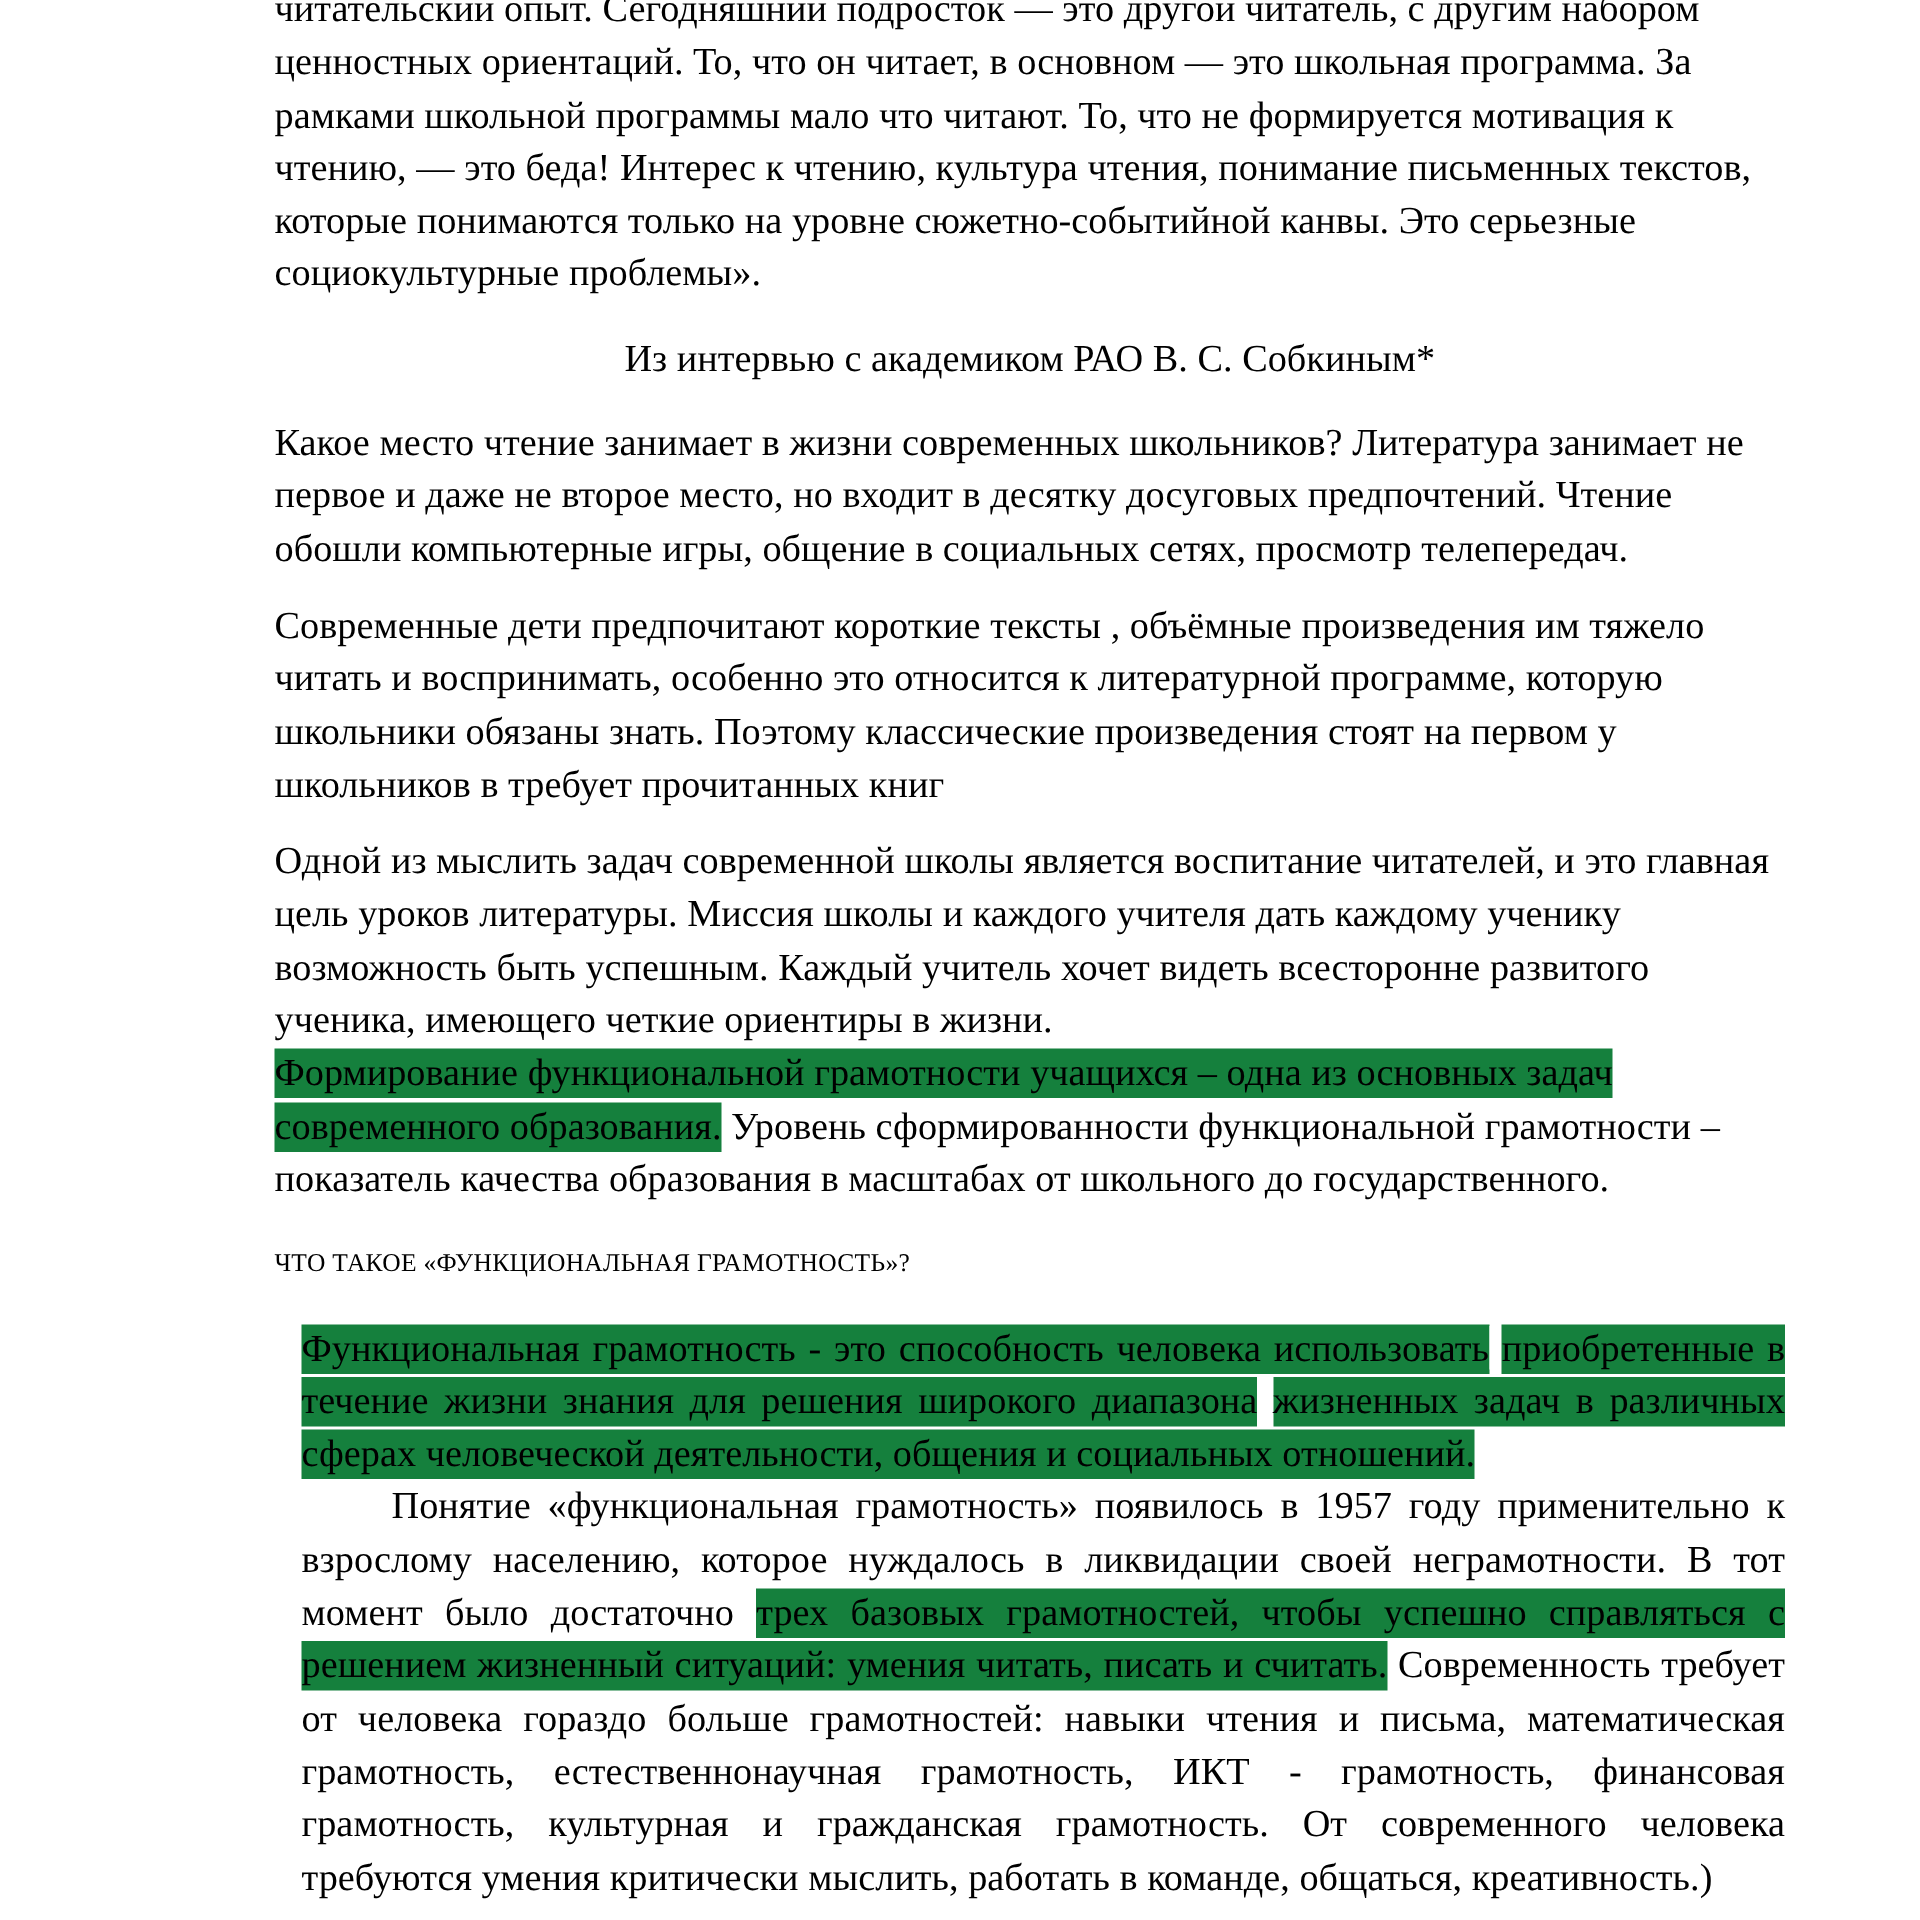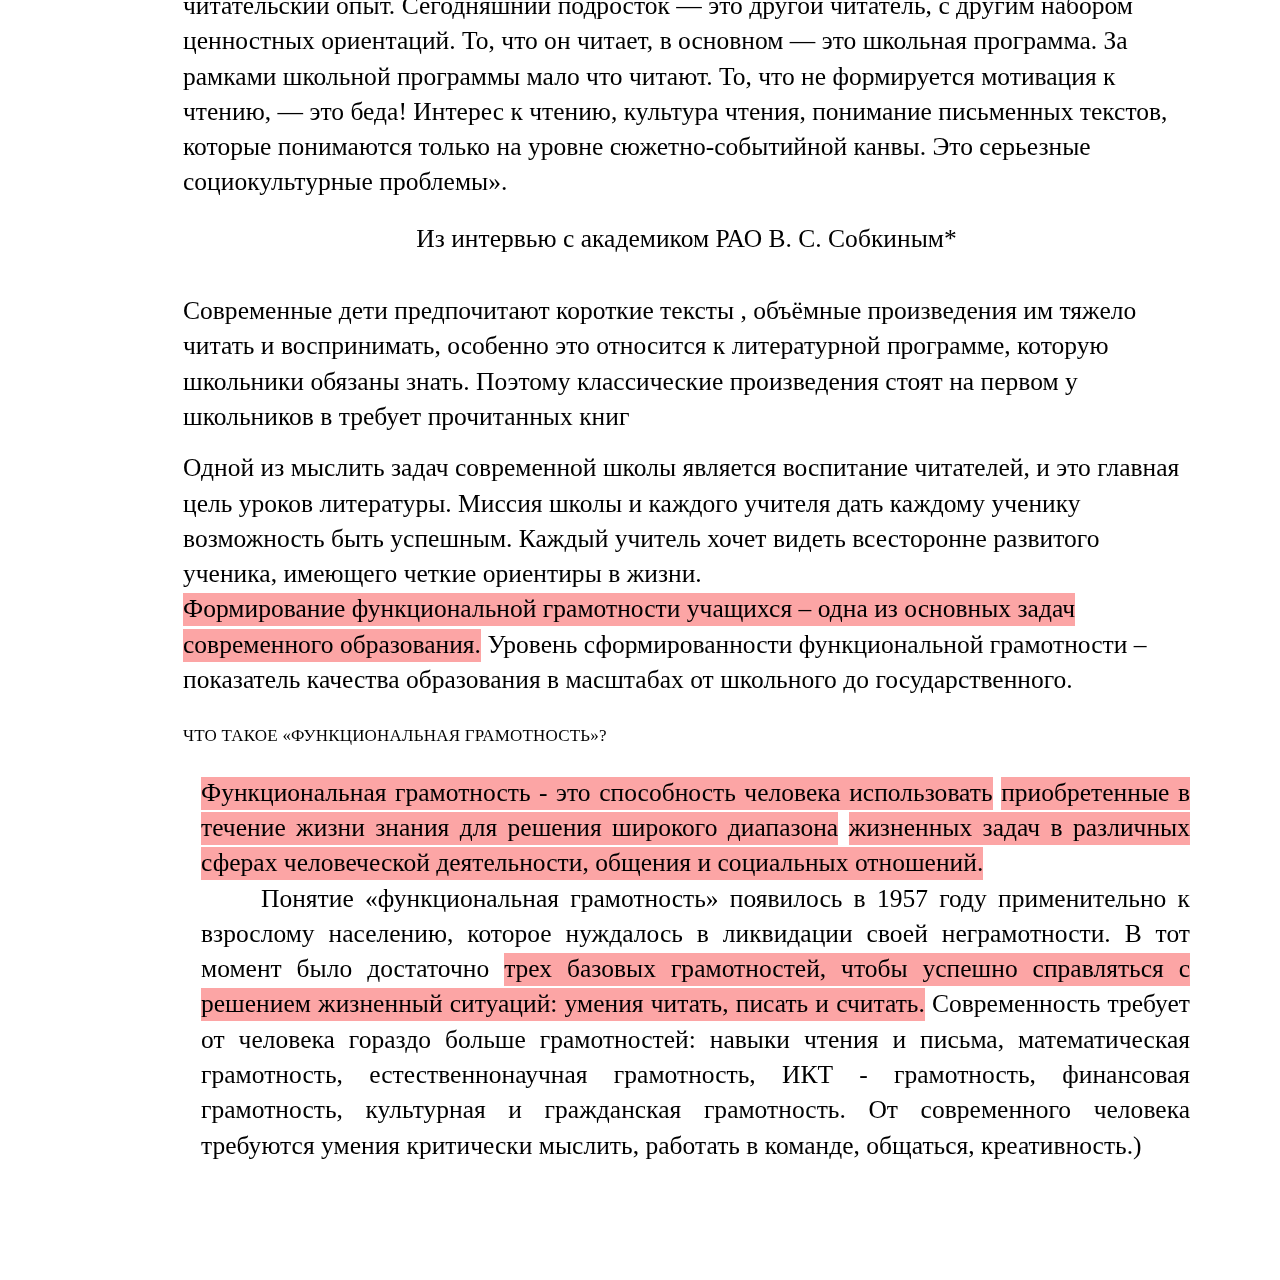--- a/index.html
+++ b/index.html
@@ -56,21 +56,21 @@
     line-height: 35.3px;
   }
   h2.section-title {
     margin: 0;
     font-size: 17px;
     line-height: 35.3px;
     font-weight: normal;
     letter-spacing: 0.2px;
   }
   .hl {
-    background-color: #fca5a5;
+    background-color: #15803d;
     box-decoration-break: clone;
     -webkit-box-decoration-break: clone;
     padding: 1px 0 3px 0;
     font-family: Liberation Serif, serif;
   }
   .nohl {
     background-color: #ffffff;
   }
 </style>
 </head>
@@ -80,20 +80,21 @@
   <div class="doc-body">
 
     <p class="p-left">читательский опыт. Сегодняшний подросток — это другой читатель, с другим набором ценностных ориентаций. То, что он читает, в основном — это школьная программа. За рамками школьной программы мало что читают. То, что не формируется мотивация к чтению, — это беда! Интерес к чтению, культура чтения, понимание письменных текстов, которые понимаются только на уровне сюжетно-событийной канвы. Это серьезные социокультурные проблемы».</p>
 
     <div class="gap-md"></div>
 
     <p class="p-right attribution">Из интервью с академиком РАО В. С. Собкиным*</p>
 
     <div class="gap-md"></div>
 
+    <p class="p-left">Какое место чтение занимает в жизни современных школьников? Литература занимает не первое и даже не второе место, но входит в десятку досуговых предпочтений. Чтение обошли компьютерные игры, общение в социальных сетях, просмотр телепередач.</p>
 
     <div class="gap-sm"></div>
 
     <p class="p-left">Современные дети предпочитают короткие тексты , объёмные произведения им тяжело читать и воспринимать, особенно это относится к литературной программе, которую школьники обязаны знать. Поэтому классические произведения стоят на первом у школьников в требует прочитанных книг</p>
 
     <div class="gap-sm"></div>
 
     <p class="p-left">
       <span>Одной из мыслить задач современной школы является воспитание читателей, и это главная цель уроков литературы. Миссия школы и каждого учителя дать каждому ученику возможность быть успешным. Каждый учитель хочет видеть всесторонне развитого ученика, имеющего четкие ориентиры в жизни.</span><br>
       <span class="hl">Формирование функциональной грамотности учащихся – одна из основных задач современного образования.</span><span> Уровень сформированности функциональной грамотности – показатель качества образования в масштабах от школьного до государственного.</span>

